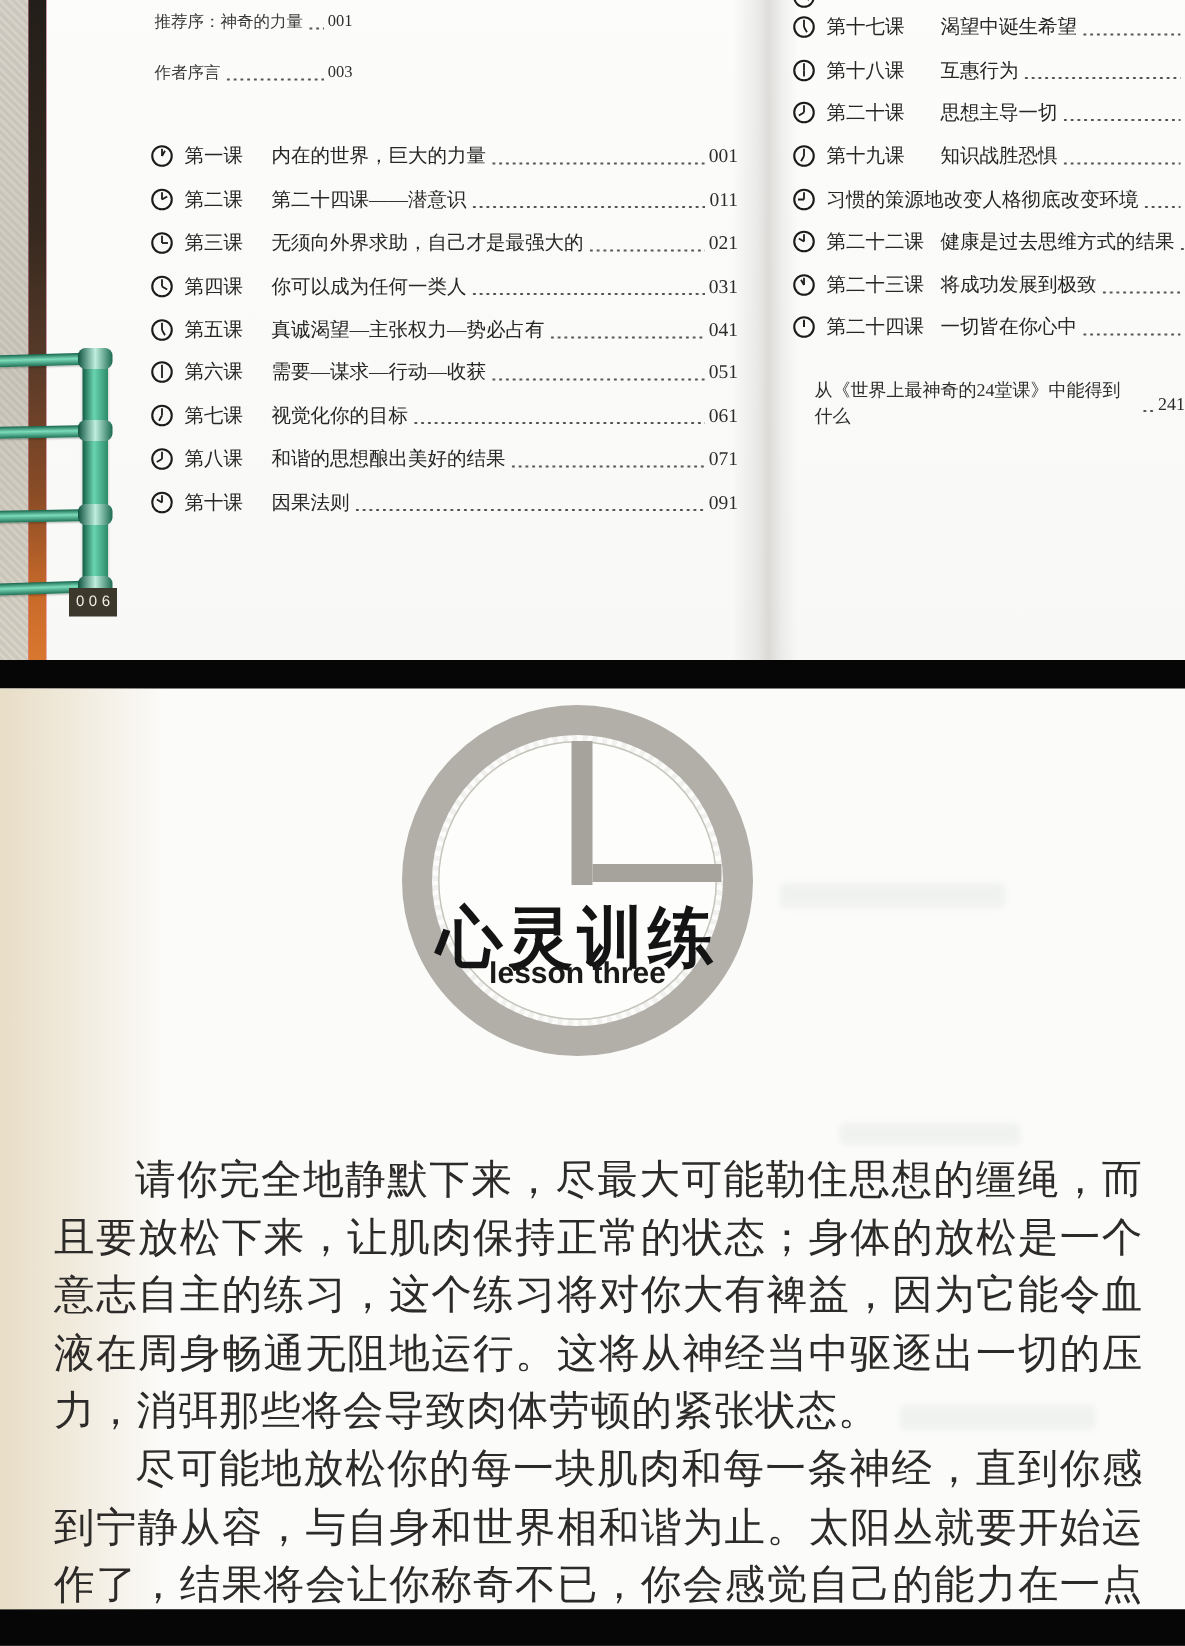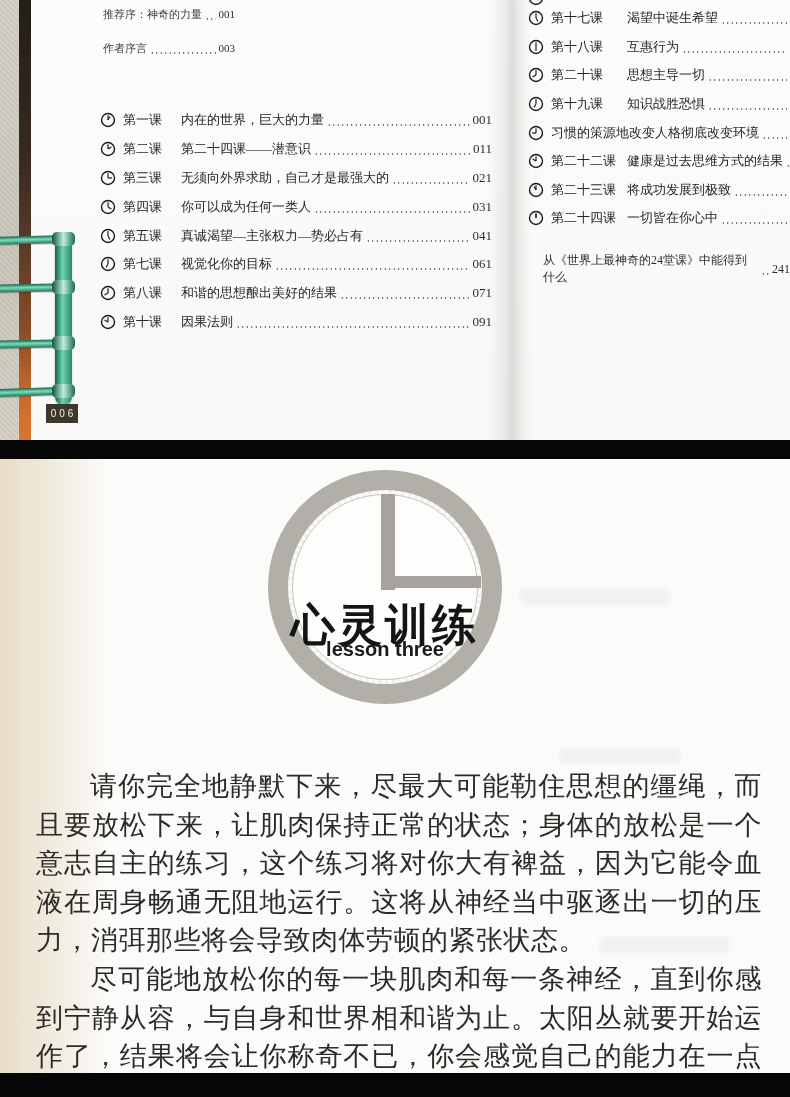--- a/index.html
+++ b/index.html
@@ -24,21 +24,21 @@
     background:linear-gradient(180deg,#231e19 0%,#37291f 35%,#55392а 55%,#8a4c26 75%,#c96a2a 90%,#d9772f 100%);
     background:linear-gradient(180deg,#231e19 0%,#37291f 35%,#583a29 55%,#8a4c26 75%,#c96a2a 90%,#d9772f 100%);
   }
   .page-area { position:absolute; left:31px; top:0; width:759px; height:440px; background:linear-gradient(180deg,#fcfcfb,#f8f8f6); }
   .gutter-shadow {
     position:absolute; left:488px; top:0; width:44px; height:440px;
     background:linear-gradient(90deg, rgba(0,0,0,0) 0%, rgba(0,0,0,0.07) 40%, rgba(90,80,70,0.18) 55%, rgba(0,0,0,0.05) 75%, rgba(0,0,0,0) 100%);
   }
   .front-matter { position:absolute; left:103px; top:4px; width:132px; }
   .fm-row { display:flex; align-items:center; height:20px; margin-bottom:14px; font-size:11px; color:#3a3a3a; }
-  .toc-left  { position:absolute; left:100px; top:90px; width:392px;margin-top:16px; }
+  .toc-left  { position:absolute; left:100px; top:90px; width:392px; }
   .toc-right { position:absolute; left:528px; top:4px;  width:262px; }
   .toc-row { display:flex; align-items:center; font-size:13px; color:#262626; }
   .toc-left  .toc-row { height:28.8px; }
   .toc-right .toc-row { height:28.6px; }
   .clock-ico { width:16px; height:16px; flex:0 0 16px; display:inline-block; margin-right:7px; }
   .toc-label { flex:0 0 58px; white-space:nowrap; }
   .toc-right .toc-label { flex:0 0 76px; }
   .toc-title { white-space:nowrap; }
   .leader {
     flex:1 1 auto; align-self:stretch; min-width:8px; margin:0 3px;
@@ -67,21 +67,21 @@
   .wire1 { left:-4px; top:8px;   width:66px; transform:rotate(-1.5deg); }
   .wire2 { left:-4px; top:56px;  width:62px; transform:rotate(-1deg); }
   .wire3 { left:-4px; top:112px; width:62px; transform:rotate(-1deg); }
   .wire4 { left:-4px; top:160px; width:68px; transform:rotate(-2deg); }
   .stand-knob {
     position:absolute; left:52px; width:23px; height:14px; border-radius:5px;
     background:linear-gradient(90deg,#0f5440,#bfeede 50%,#1d6b52);
   }
   .knob1{top:4px;} .knob2{top:52px;} .knob3{top:108px;} .knob4{top:156px;}
   .page-badge {
-    position:absolute; left:46px; top:404px; width:32px; height:19px;
+    position:absolute; left:46px; top:392px; width:32px; height:19px;
     background:#3c382c; color:#f2f1ea; font-size:10px; letter-spacing:3px;
     display:flex; align-items:center; justify-content:center;
     font-family:"Liberation Sans",sans-serif; padding-left:3px;
   }
   
   .band { position:absolute; left:0; width:790px; background:#060606; }
   .band-top { top:440px; height:19px; }
   .band-bottom { top:1073px; height:24px; }
   
   .photo-bottom {
@@ -205,20 +205,31 @@
         <div class="toc-row">
           <span class="clock-ico"><svg width="16" height="16" viewBox="0 0 16 16">
               <circle cx="8" cy="8" r="6.5" fill="none" stroke="#1b1b1b" stroke-width="1.4"></circle>
               <line x1="8" y1="8" x2="8" y2="3.2" stroke="#1b1b1b" stroke-width="1.2"></line>
               <line x1="8" y1="8" x2="10.00" y2="11.46" stroke="#1b1b1b" stroke-width="1.2"></line>
             </svg></span>
           <span class="toc-label">第五课</span>
           <span class="toc-title">真诚渴望—主张权力—势必占有</span>
           <span class="leader"></span>
           <span class="toc-page">041</span>
+        </div>
+        <div class="toc-row">
+          <span class="clock-ico"><svg width="16" height="16" viewBox="0 0 16 16">
+              <circle cx="8" cy="8" r="6.5" fill="none" stroke="#1b1b1b" stroke-width="1.4"></circle>
+              <line x1="8" y1="8" x2="8" y2="3.2" stroke="#1b1b1b" stroke-width="1.2"></line>
+              <line x1="8" y1="8" x2="8.00" y2="12.00" stroke="#1b1b1b" stroke-width="1.2"></line>
+            </svg></span>
+          <span class="toc-label">第六课</span>
+          <span class="toc-title">需要—谋求—行动—收获</span>
+          <span class="leader"></span>
+          <span class="toc-page">051</span>
         </div>
         <div class="toc-row">
           <span class="clock-ico"><svg width="16" height="16" viewBox="0 0 16 16">
               <circle cx="8" cy="8" r="6.5" fill="none" stroke="#1b1b1b" stroke-width="1.4"></circle>
               <line x1="8" y1="8" x2="8" y2="3.2" stroke="#1b1b1b" stroke-width="1.2"></line>
               <line x1="8" y1="8" x2="6.00" y2="11.46" stroke="#1b1b1b" stroke-width="1.2"></line>
             </svg></span>
           <span class="toc-label">第七课</span>
           <span class="toc-title">视觉化你的目标</span>
           <span class="leader"></span>

